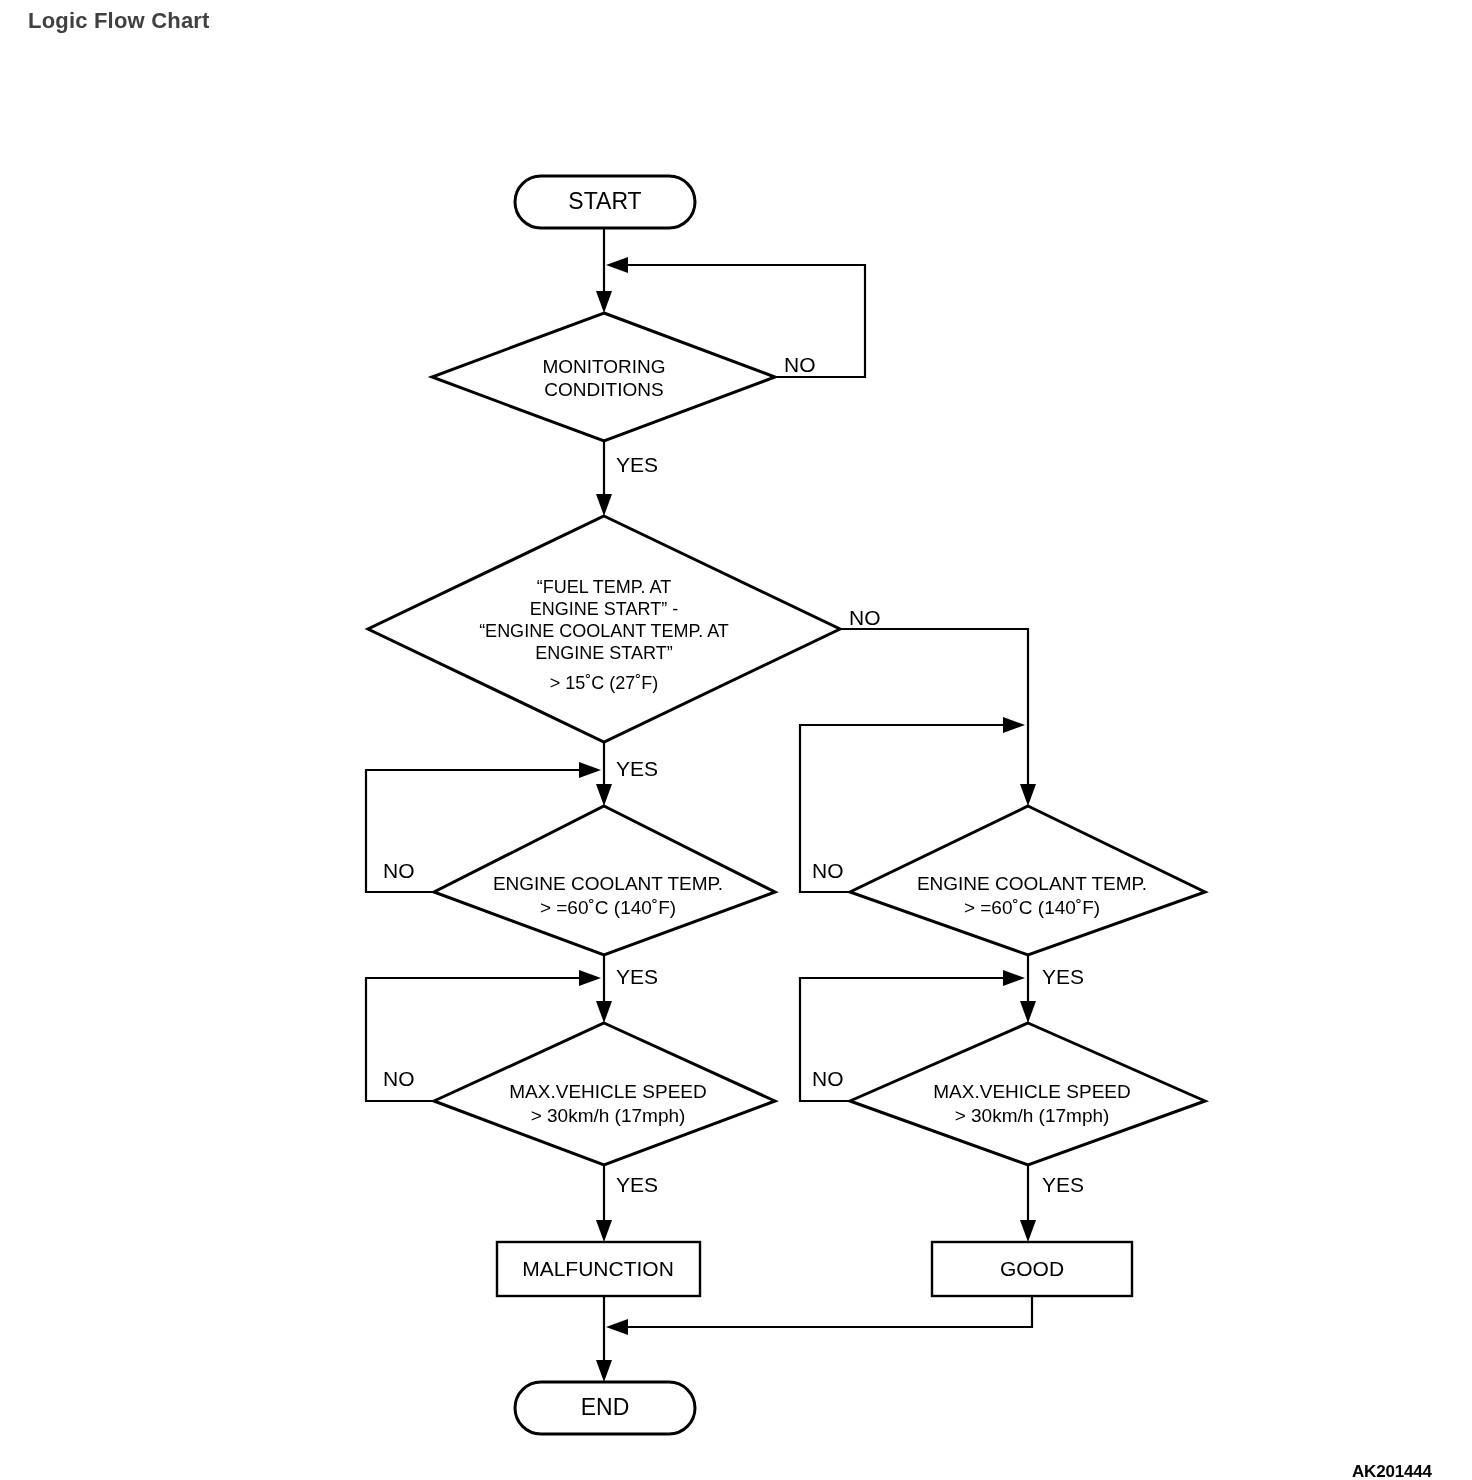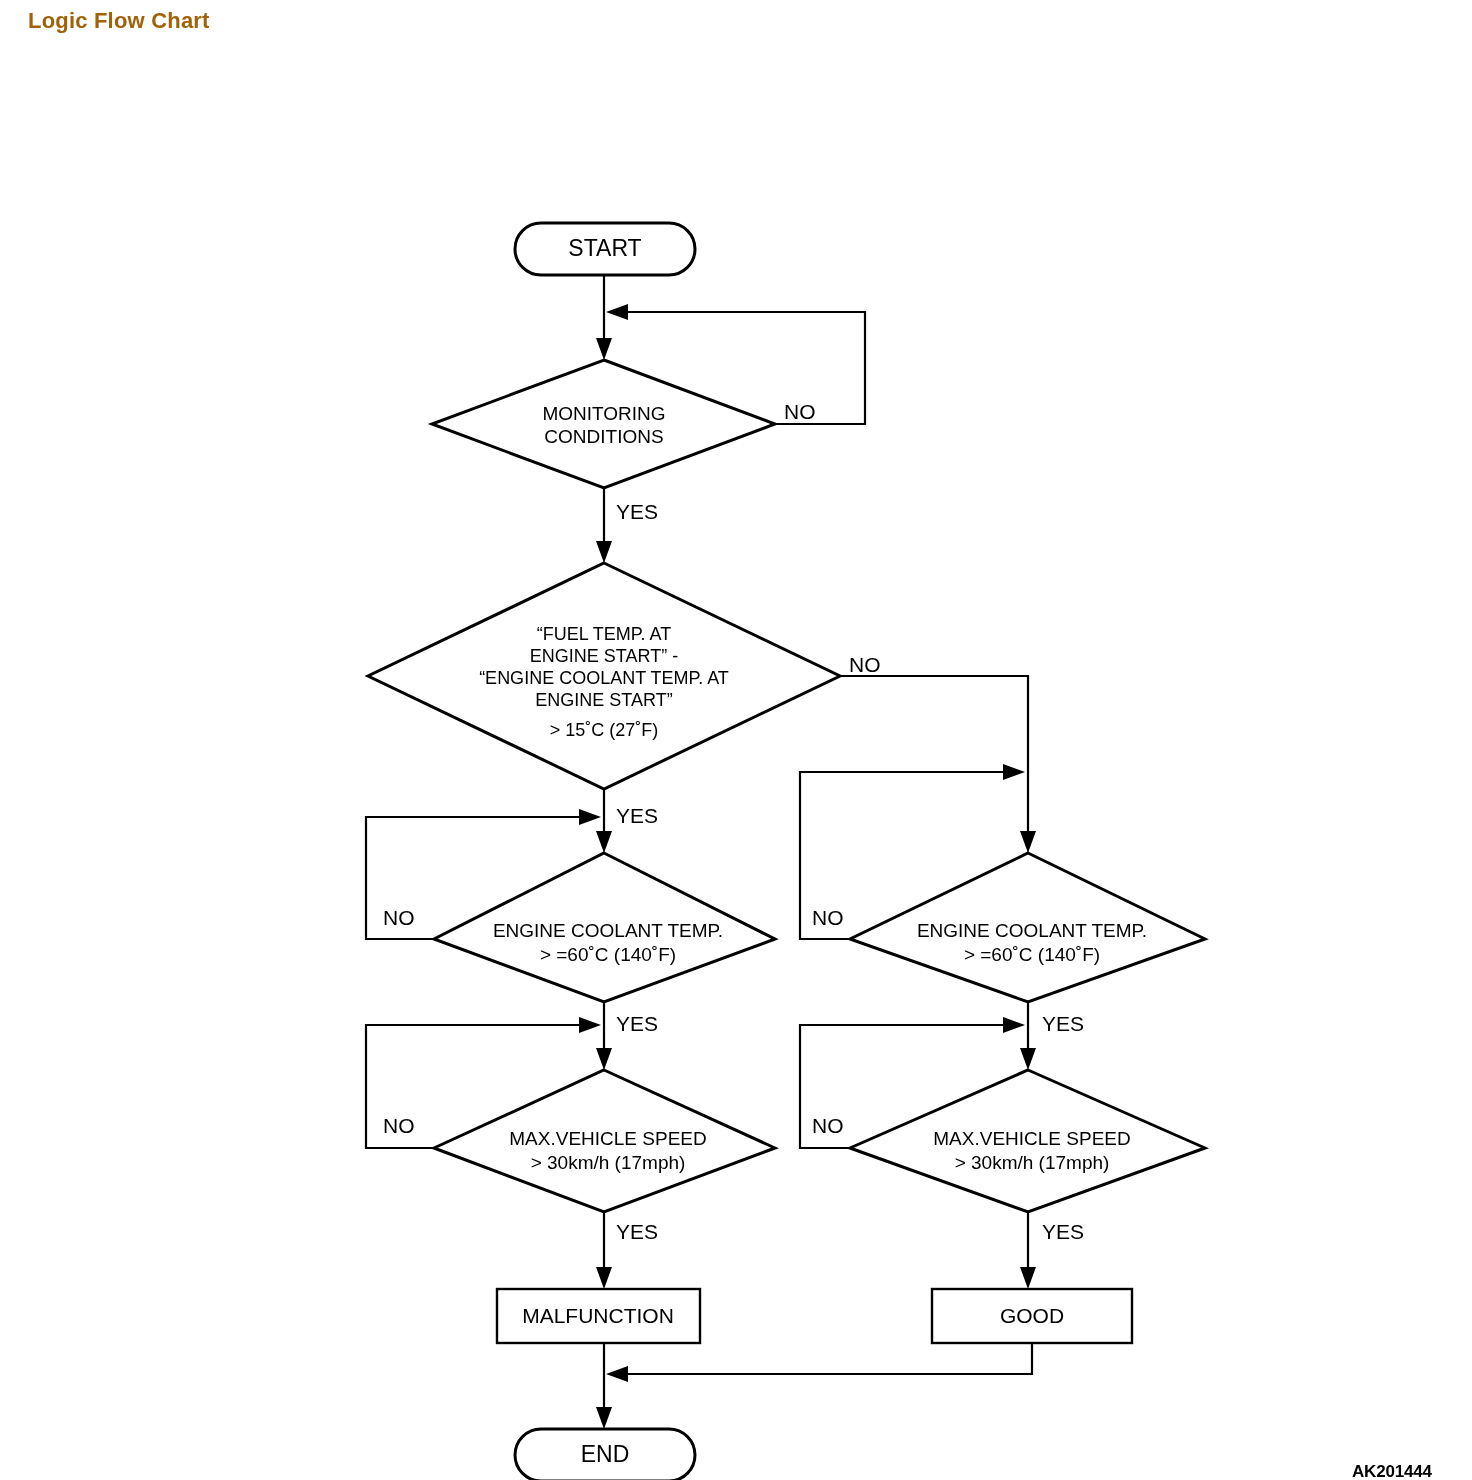--- a/index.html
+++ b/index.html
@@ -15,29 +15,28 @@
     position: relative;
     overflow: hidden;
   }
   #page-title {
     position: absolute;
     left: 28px;
     top: 8px;
     font-size: 22px;
     font-weight: bold;
     letter-spacing: 0.2px;
-    color: #a16207;
+    color: #404040;
   }
   #chart-area {
     position: absolute;
     left: 0;
     top: 0;
     width: 1472px;
     height: 1313px;
-    margin-top: 47px;
   }
   svg {
     display: block;
   }
   .node-text {
     font-family: "Liberation Sans", sans-serif;
     font-size: 19px;
     fill: #000000;
     text-anchor: middle;
     dominant-baseline: middle;

